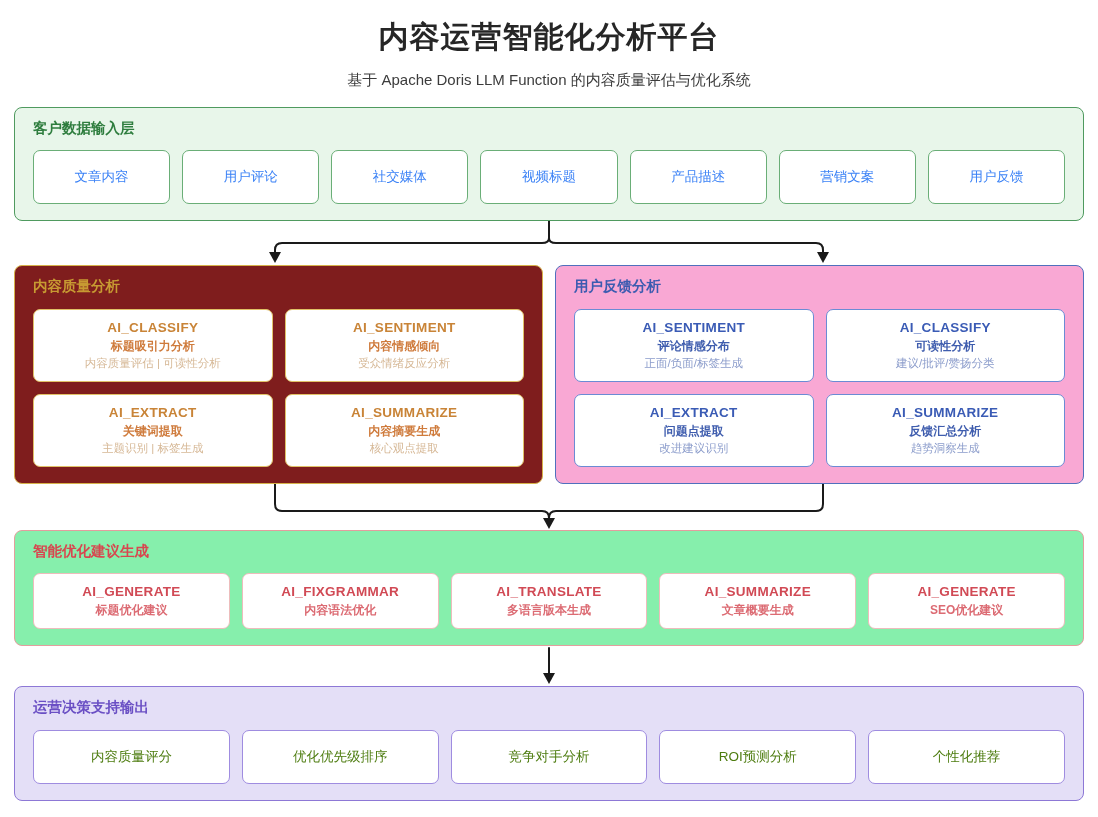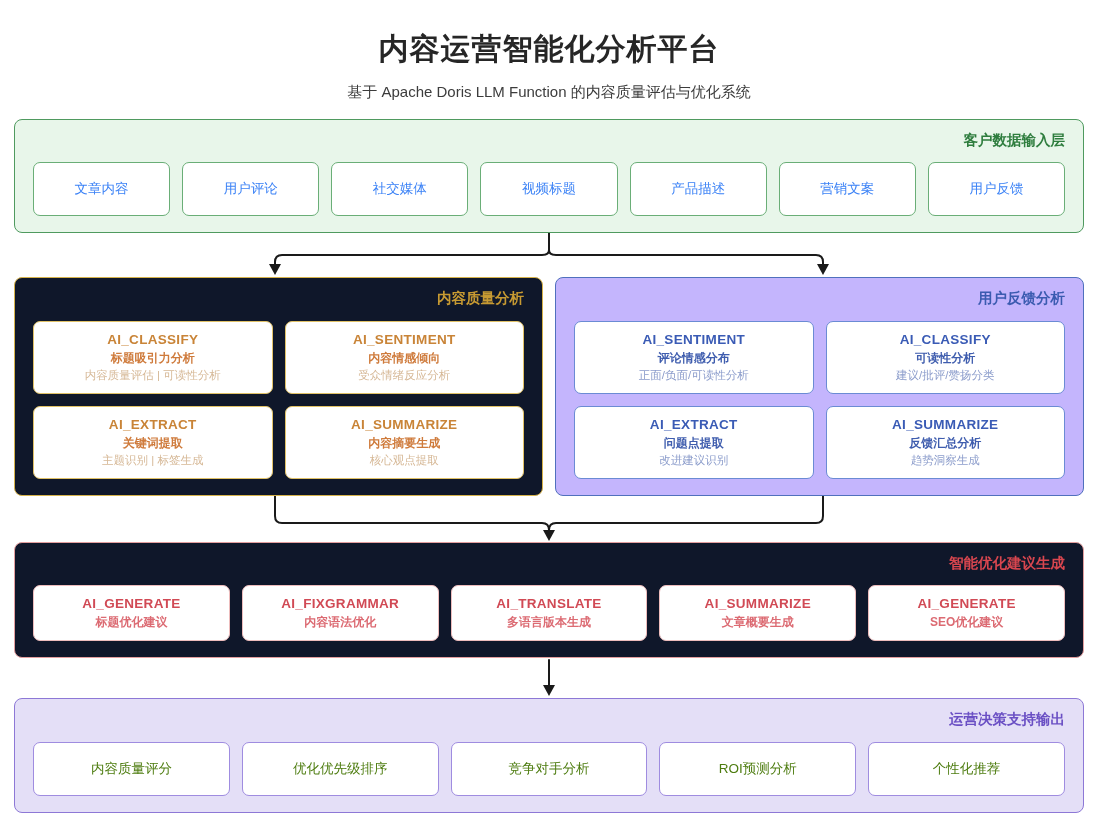--- a/index.html
+++ b/index.html
@@ -12,21 +12,21 @@
     height: 817px;
     font-family: "Liberation Sans", "DejaVu Sans", sans-serif;
     color: #2b2b2b;
     overflow: hidden;
   }
   .page {
     width: 1098px;
     height: 817px;
     position: relative;
     box-sizing: border-box;
-    padding: 12px 14px;
+    padding: 0 14px;
     border-radius: 18px;
   }
 
   
   .header { text-align: center; padding-top: 18px; }
   .title {
     font-size: 30px;
     font-weight: bold;
     letter-spacing: 1px;
     color: #262626;
@@ -42,21 +42,21 @@
 
   
   .panel {
     border-radius: 8px;
     border-width: 1.5px;
     border-style: solid;
     box-sizing: border-box;
     padding: 12px 18px 16px 18px;
   }
   .panel-title {
-    text-align: right;
+    text-align: left;
     font-size: 14.5px;
     font-weight: bold;
     margin-bottom: 13px;
     line-height: 1.2;
   }
   .row {
     display: flex;
     gap: 12px;
   }
   .cell {
@@ -85,37 +85,37 @@
 
   
   .split {
     display: flex;
     gap: 12px;
     align-items: stretch;
   }
   .split > .panel { flex: 1 1 0; }
 
   
-  .panel.yellow { background: #0f172a; border-color: #d6b24a; }
+  .panel.yellow { background: #7f1d1d; border-color: #d6b24a; }
   .panel.yellow .panel-title { color: #c79a32; }
   .panel.yellow .cell { border-color: #e0c167; padding: 9px 6px; min-height: 68px; }
   .panel.yellow .fn { color: #c98437; }
   .panel.yellow .desc { color: #cf7b3c; }
   .panel.yellow .sub { color: #d6b896; }
 
   
-  .panel.blue { background: #c4b5fd; border-color: #5070bd; }
+  .panel.blue { background: #f9a8d4; border-color: #5070bd; }
   .panel.blue .panel-title { color: #3b5bb0; }
   .panel.blue .cell { border-color: #6b8bd4; padding: 9px 6px; min-height: 68px; }
   .panel.blue .fn { color: #3a5bb5; }
   .panel.blue .desc { color: #3f5dae; }
   .panel.blue .sub { color: #8b9ccb; }
 
   
-  .panel.pink { background: #0f172a; border-color: #e39e9e; }
+  .panel.pink { background: #86efac; border-color: #e39e9e; }
   .panel.pink .panel-title { color: #d8464f; }
   .panel.pink .cell { border-color: #edbcbc; padding: 9px 6px; min-height: 54px; }
   .panel.pink .fn { color: #d14a55; }
   .panel.pink .desc { color: #dc6b73; }
 
   
   .panel.purple { background: #e4dff7; border-color: #8d78d6; }
   .panel.purple .panel-title { color: #6a4fc4; }
   .panel.purple .cell {
     border-color: #9f8ce0;
@@ -220,21 +220,21 @@
         </div>
       </div>
     </div>
 
     <div class="panel blue">
       <div class="panel-title">用户反馈分析</div>
       <div class="row">
         <div class="cell">
           <div class="fn">AI_SENTIMENT</div>
           <div class="desc">评论情感分布</div>
-          <div class="sub">正面/负面/可读性分析</div>
+          <div class="sub">正面/负面/标签生成</div>
         </div>
         <div class="cell">
           <div class="fn">AI_CLASSIFY</div>
           <div class="desc">可读性分析</div>
           <div class="sub">建议/批评/赞扬分类</div>
         </div>
       </div>
       <div class="row" style="margin-top:12px;">
         <div class="cell">
           <div class="fn">AI_EXTRACT</div>

